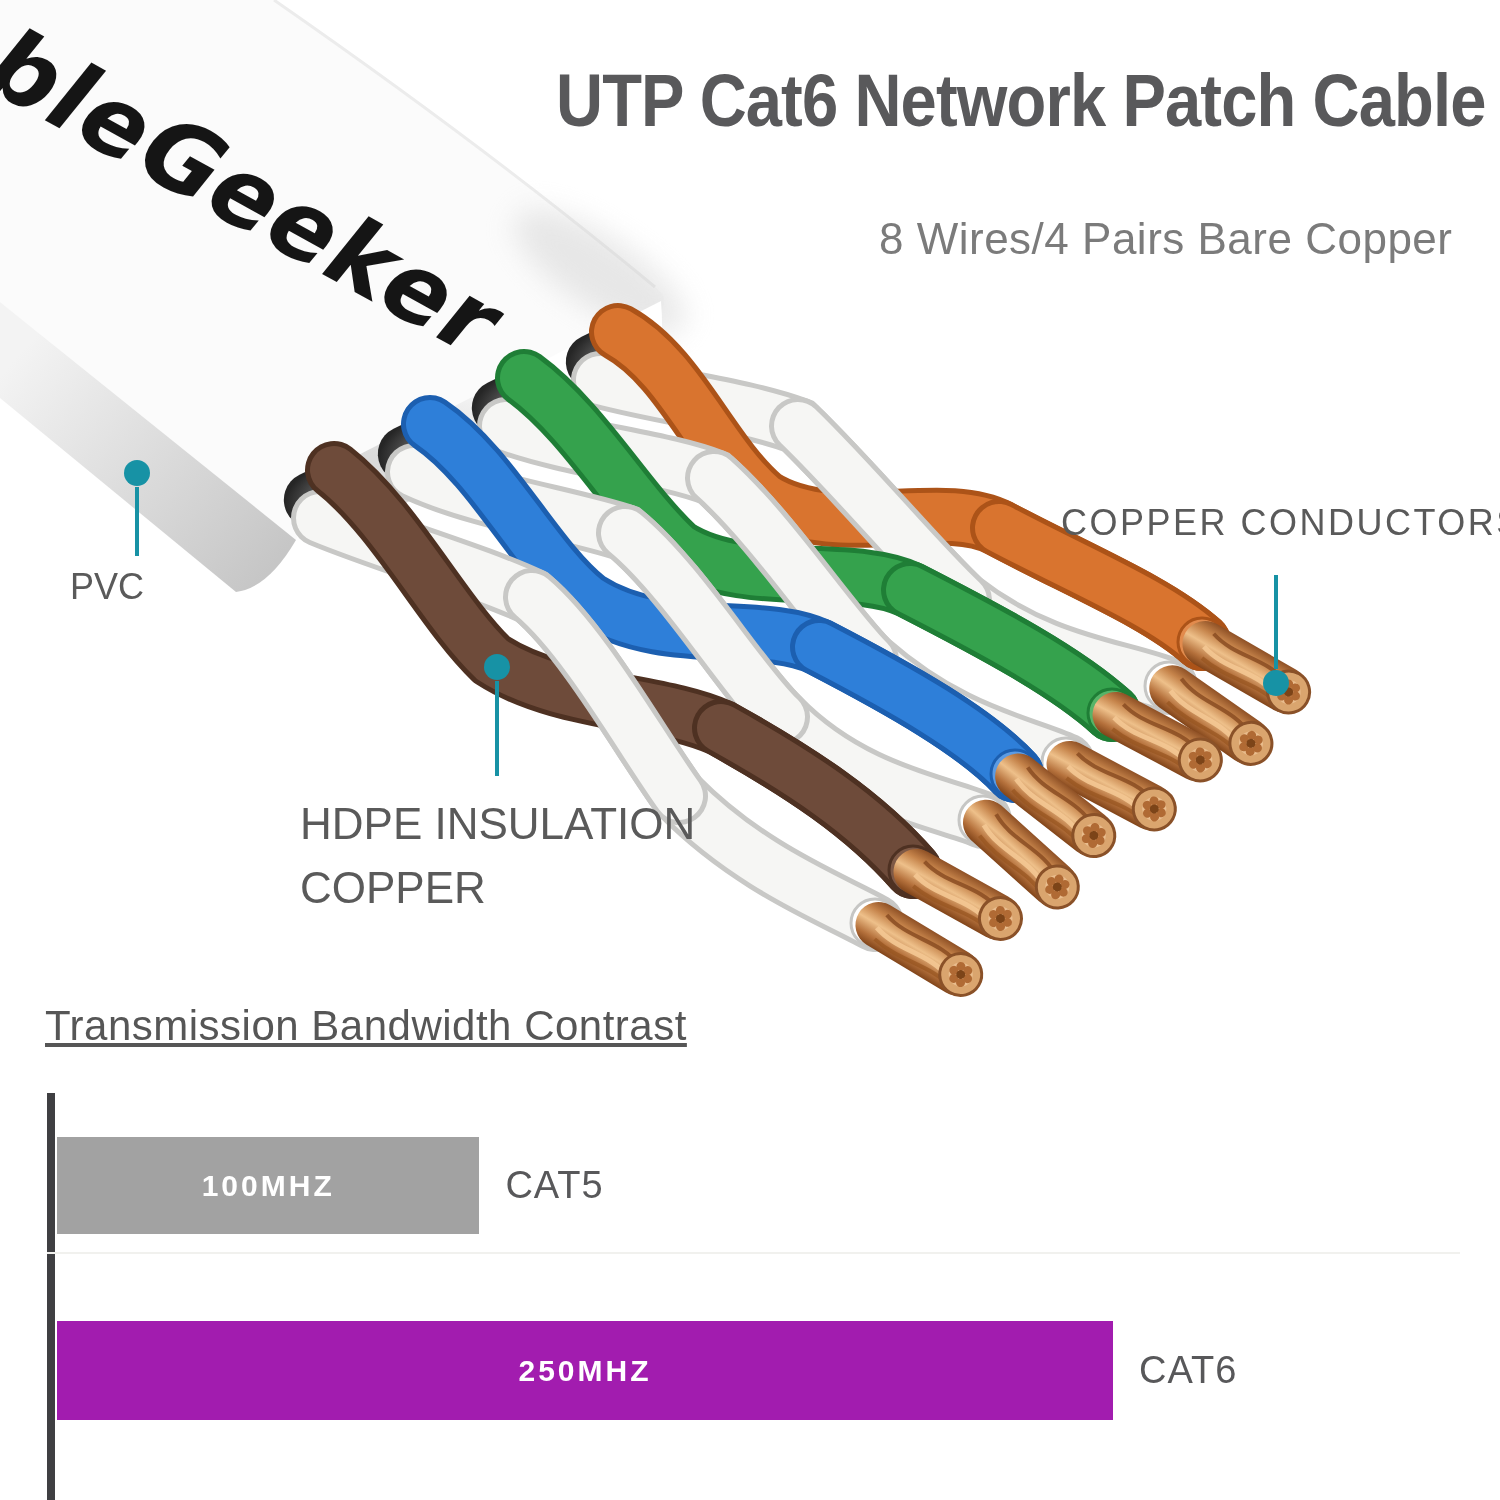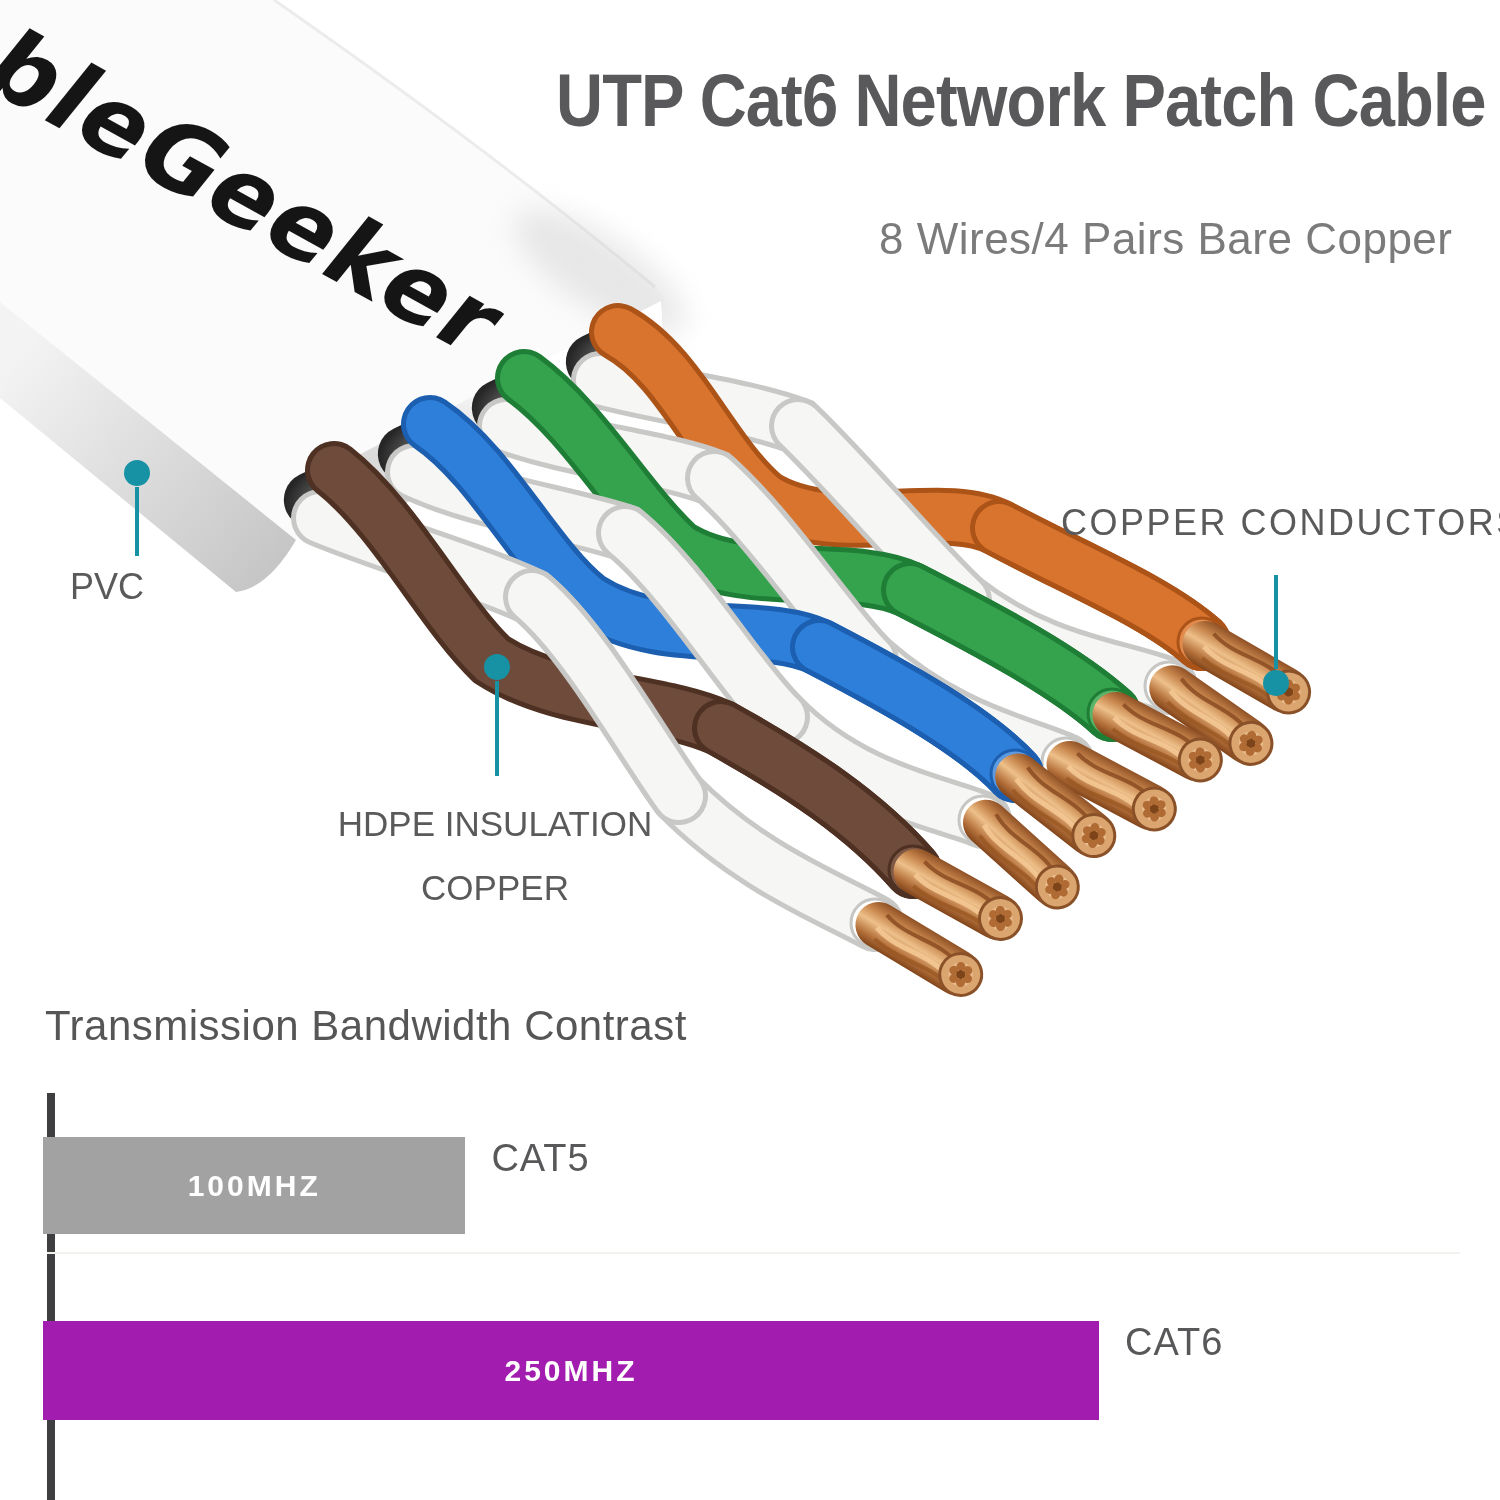--- a/index.html
+++ b/index.html
@@ -8,29 +8,29 @@
   .stage svg{position:absolute;top:0;left:0;}
 
   
   .page-title{position:absolute;left:556px;top:58px;font-size:74px;font-weight:bold;
               color:#59595b;letter-spacing:-1px;white-space:nowrap;
               transform:scaleX(0.88);transform-origin:left top;}
   .page-subtitle{position:absolute;left:879px;top:214px;font-size:44px;color:#7b7b7b;
                  letter-spacing:0.5px;white-space:nowrap;}
   .callout-label{position:absolute;color:#5a5a5a;font-size:36px;white-space:nowrap;}
   .lbl-pvc{left:70px;top:566px;width:150px;text-align:left;}
-  .lbl-hdpe{left:300px;top:792px;width:390px;text-align:center;line-height:64px;font-size:35px;}
+  .lbl-hdpe{left:300px;top:792px;width:390px;text-align:left;line-height:64px;font-size:44px;}
   .lbl-copper{left:1061px;top:502px;letter-spacing:2.5px;}
 
   
   .chart-title{position:absolute;left:45px;top:1002px;font-size:42px;color:#565656;
-               letter-spacing:0.5px;white-space:nowrap;}
+               letter-spacing:0.5px;white-space:nowrap;text-decoration:underline;}
   .chart-axis{position:absolute;left:47px;top:1093px;width:8px;height:407px;background:#3f3f42;}
   .chart-gridline{position:absolute;left:47px;top:1252px;width:1413px;height:2px;background:#f1f1ee;}
-  .bar-row{position:absolute;left:43px;width:1056px;display:flex;}
+  .bar-row{position:absolute;left:57px;width:1056px;display:flex;align-items:center;}
   .row-cat5{top:1137px;height:97px;}
   .row-cat6{top:1321px;height:99px;}
   .bar{height:100%;display:flex;align-items:center;justify-content:center;flex:0 0 auto;}
   .bar-label{color:#ffffff;font-size:30px;font-weight:bold;letter-spacing:3px;}
   .cat-label{margin-left:26px;font-size:38px;color:#58585a;letter-spacing:1px;flex:0 0 auto;}
 
   
   .wd{fill:none;stroke-width:58;stroke-linecap:round;}
   .wm{fill:none;stroke-width:48;stroke-linecap:round;}
 </style>

